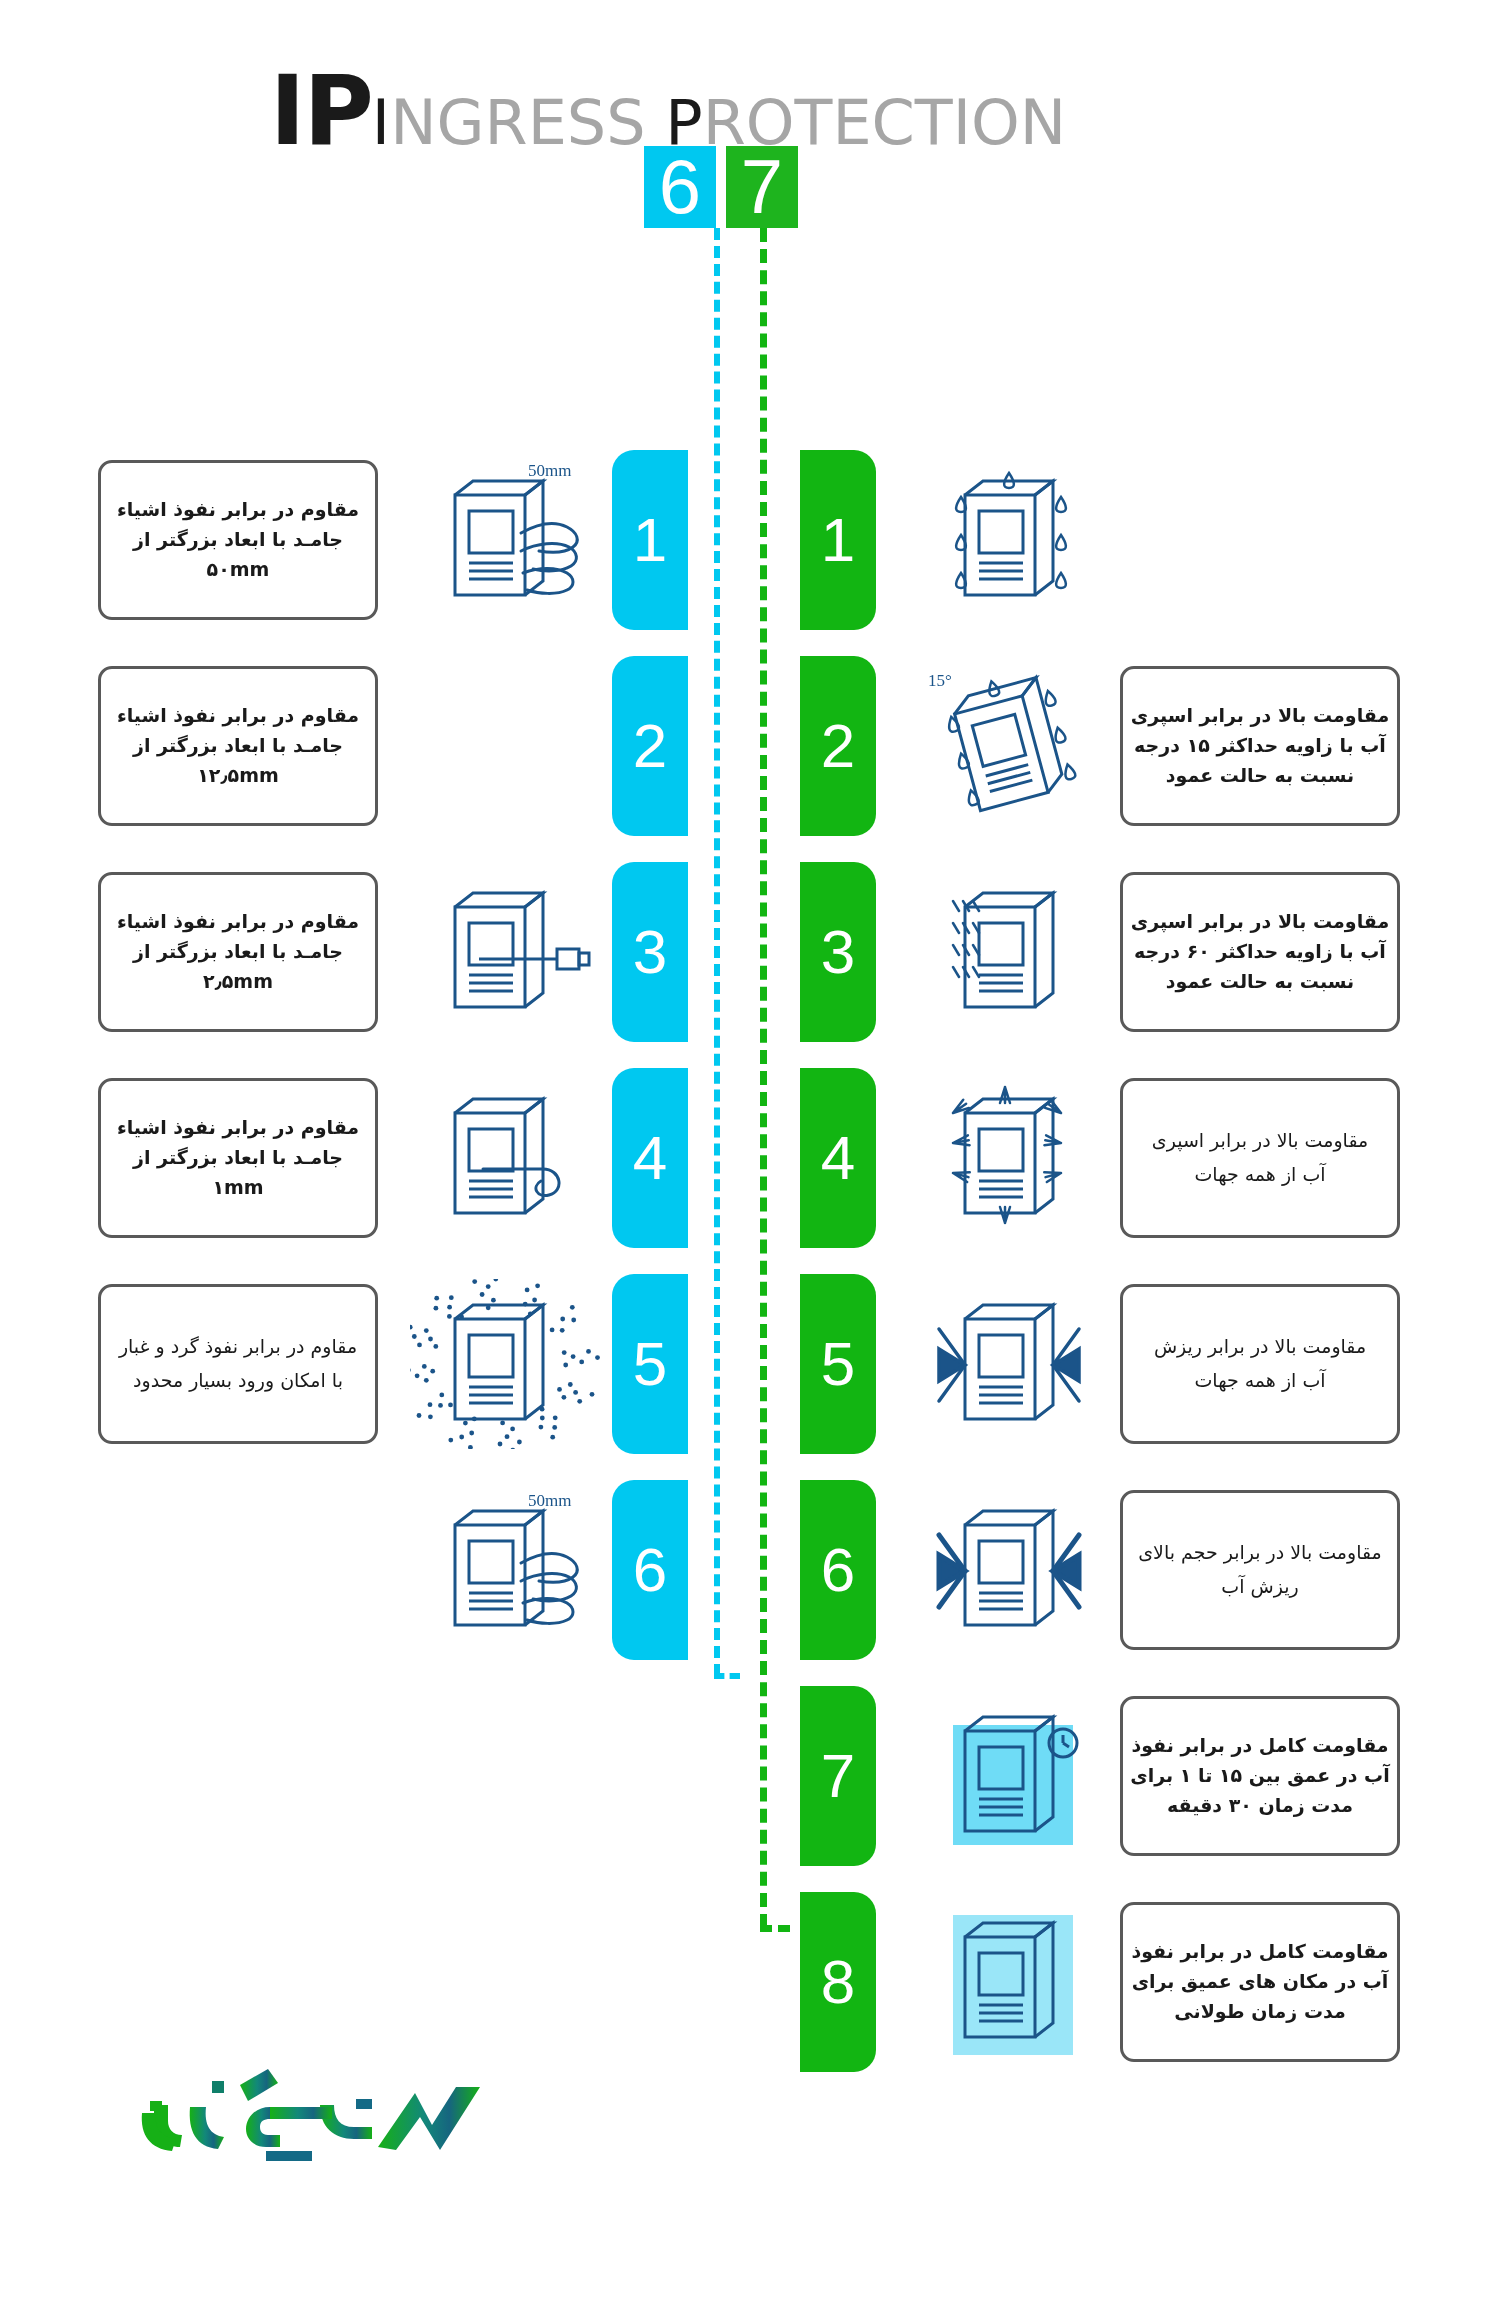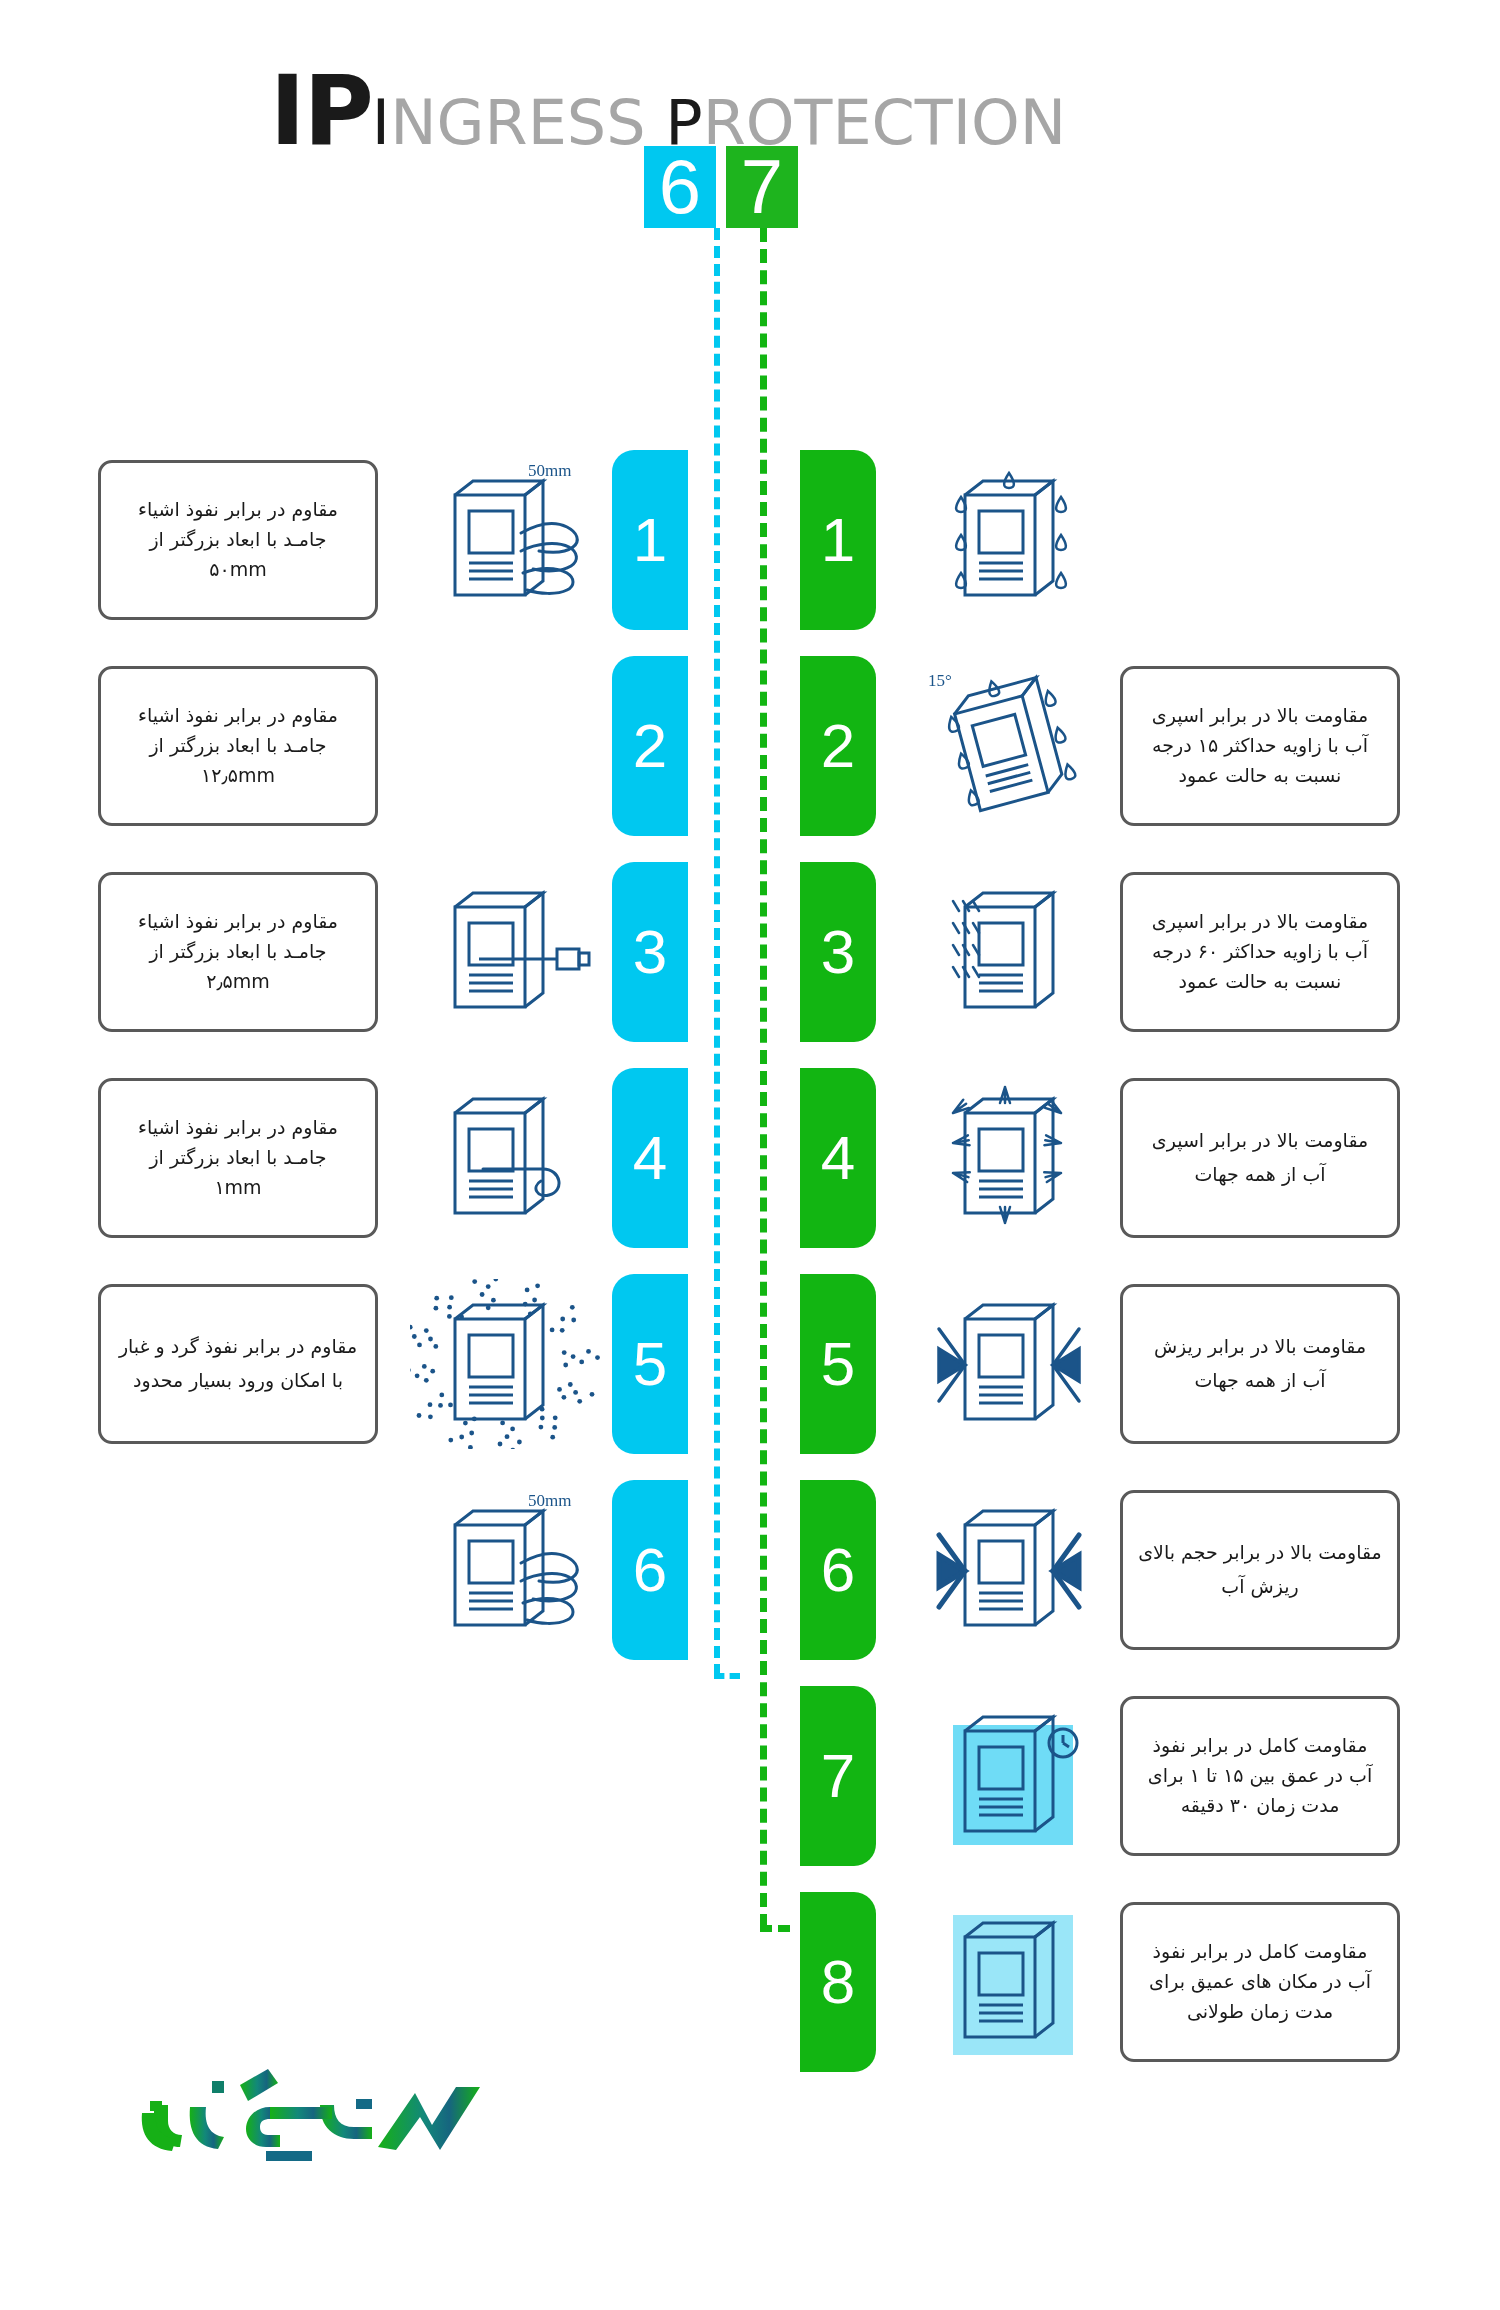--- a/index.html
+++ b/index.html
@@ -60,21 +60,21 @@
     align-items: center; justify-content: center;
     direction: rtl; text-align: center;
     padding: 8px 12px;
   }
   .card-left  { left: 98px; }
   .card-right { left: 1120px; }
   .card p {
     font-size: 19px; color: #1a1a1a; line-height: 1.05;
     margin: 7px 0; white-space: nowrap;
   }
-  .card.lines3 p { margin: 5px 16px; }
+  .card.lines3 p { margin: 5px 16px; font-weight: bold; }
 
   
   .iconcell {
     position: absolute; top: 5px; width: 190px; height: 170px;
   }
   .iconcell-left  { left: 410px; }
   .iconcell-right { left: 920px; }
   .iconcell svg { display: block; width: 100%; height: 100%; }
   .mmlabel {
     position: absolute; font-size: 17px; color: #1b5489;

